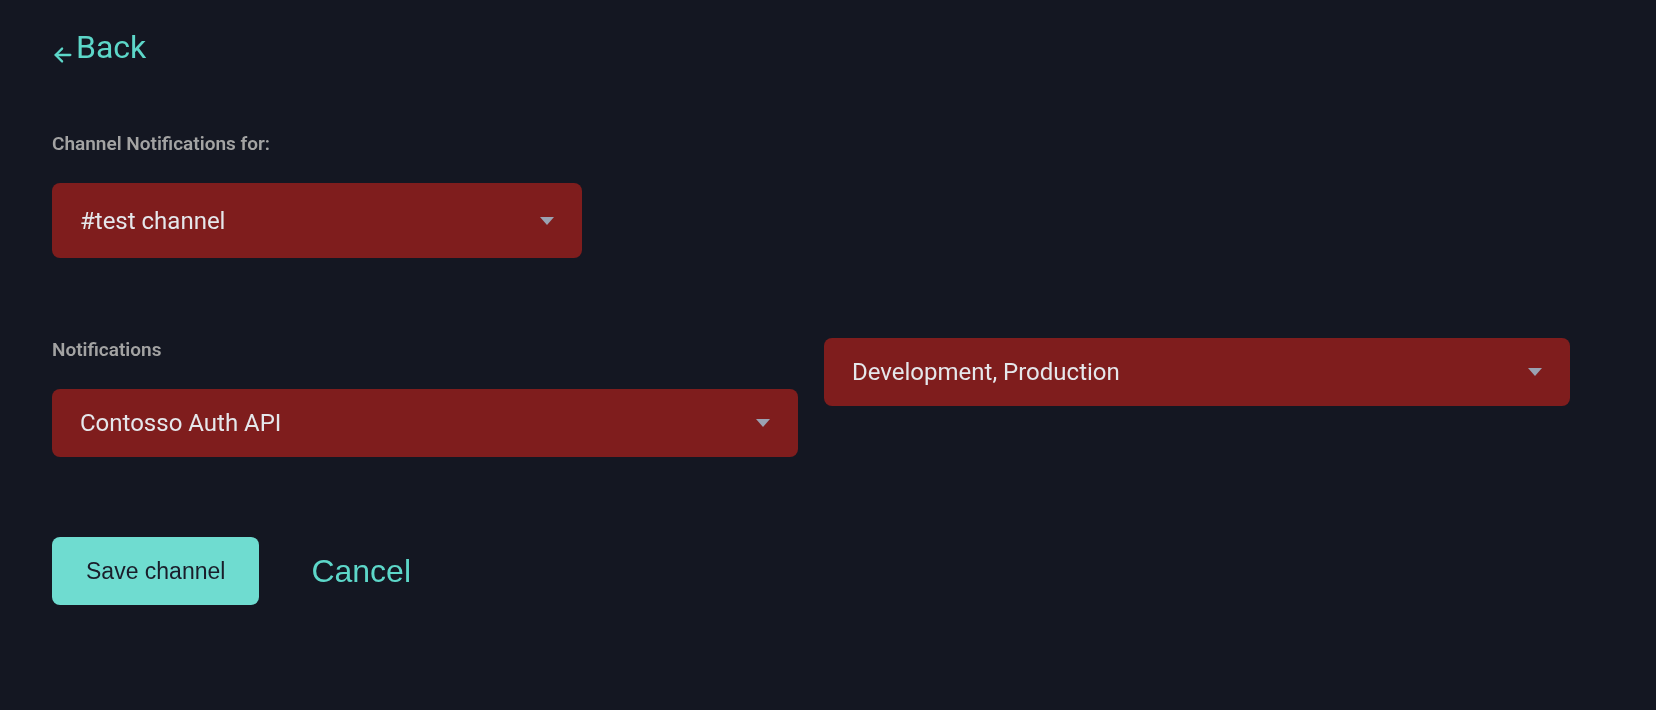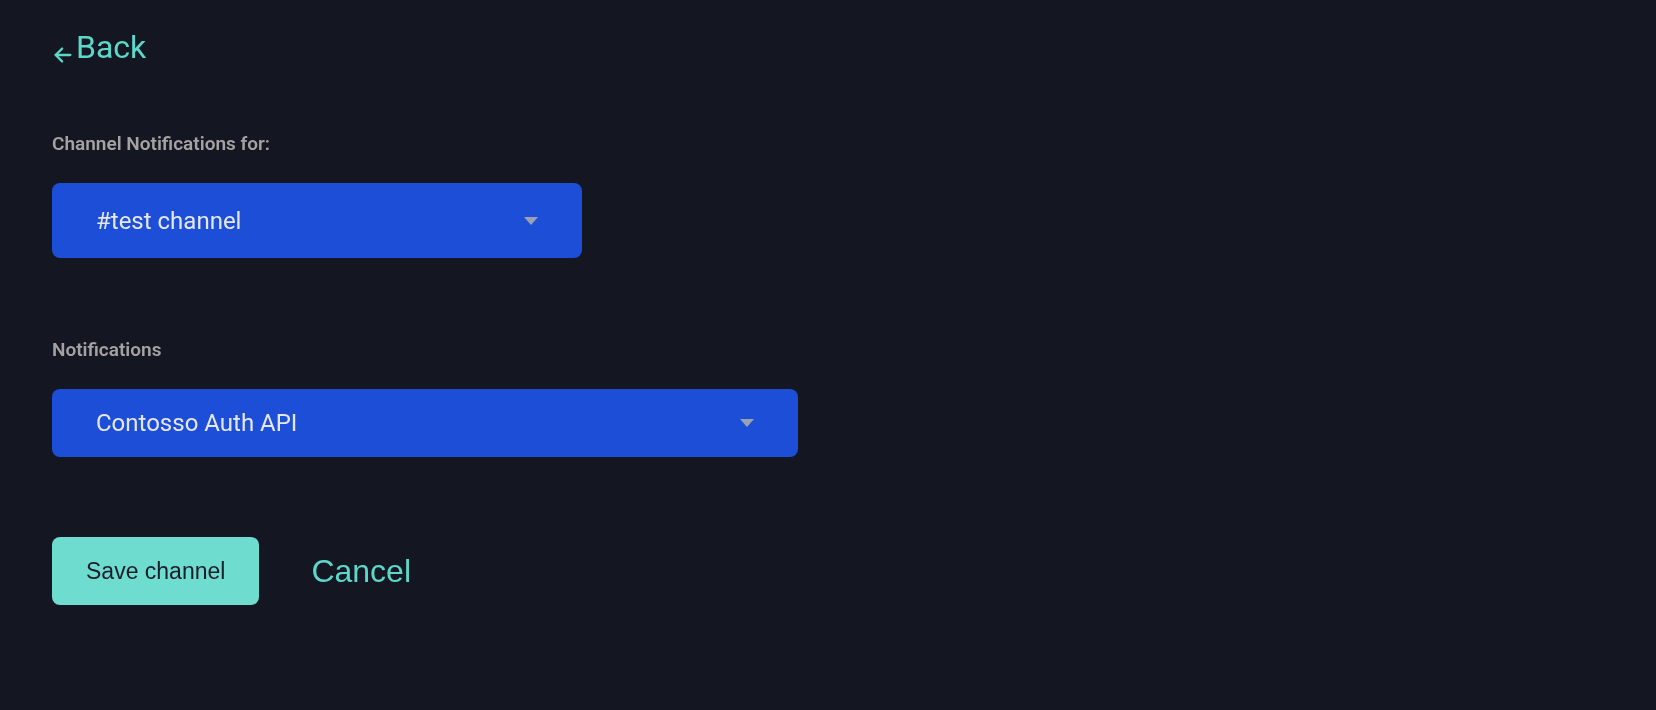--- a/index.html
+++ b/index.html
@@ -30,28 +30,28 @@
       stroke: #5dd7c9;
     }
     .section-label {
       color: #a3a3a3;
       font-size: 19px;
       font-weight: 600;
       margin-top: 62px;
       margin-bottom: 28px;
     }
     .select-box {
-      background-color: #1d4ed8;
+      background-color: #7f1d1d;
       border: none;
       border-radius: 8px;
       height: 75px;
       display: flex;
       align-items: center;
       justify-content: space-between;
-      padding: 0 44px;
+      padding: 0 28px;
       cursor: pointer;
       color: #e5e7eb;
       font-size: 24px;
     }
     .select-box .caret {
       width: 0;
       height: 0;
       border-left: 7px solid transparent;
       border-right: 7px solid transparent;
       border-top: 8px solid #9aa2b2;
@@ -122,20 +122,24 @@
 
 <div class="two-col">
   <div class="col">
     <div class="section-label">Notifications</div>
     <div class="select-box app-select">
       <span>Contosso Auth API</span>
       <span class="caret"></span>
     </div>
   </div>
   <div class="col">
+    <div class="select-box env-select">
+      <span>Development, Production</span>
+      <span class="caret"></span>
+    </div>
   </div>
 </div>
 
 <div class="actions">
   <button class="btn-primary">Save channel</button>
   <button class="btn-link">Cancel</button>
 </div>
 
 
 

